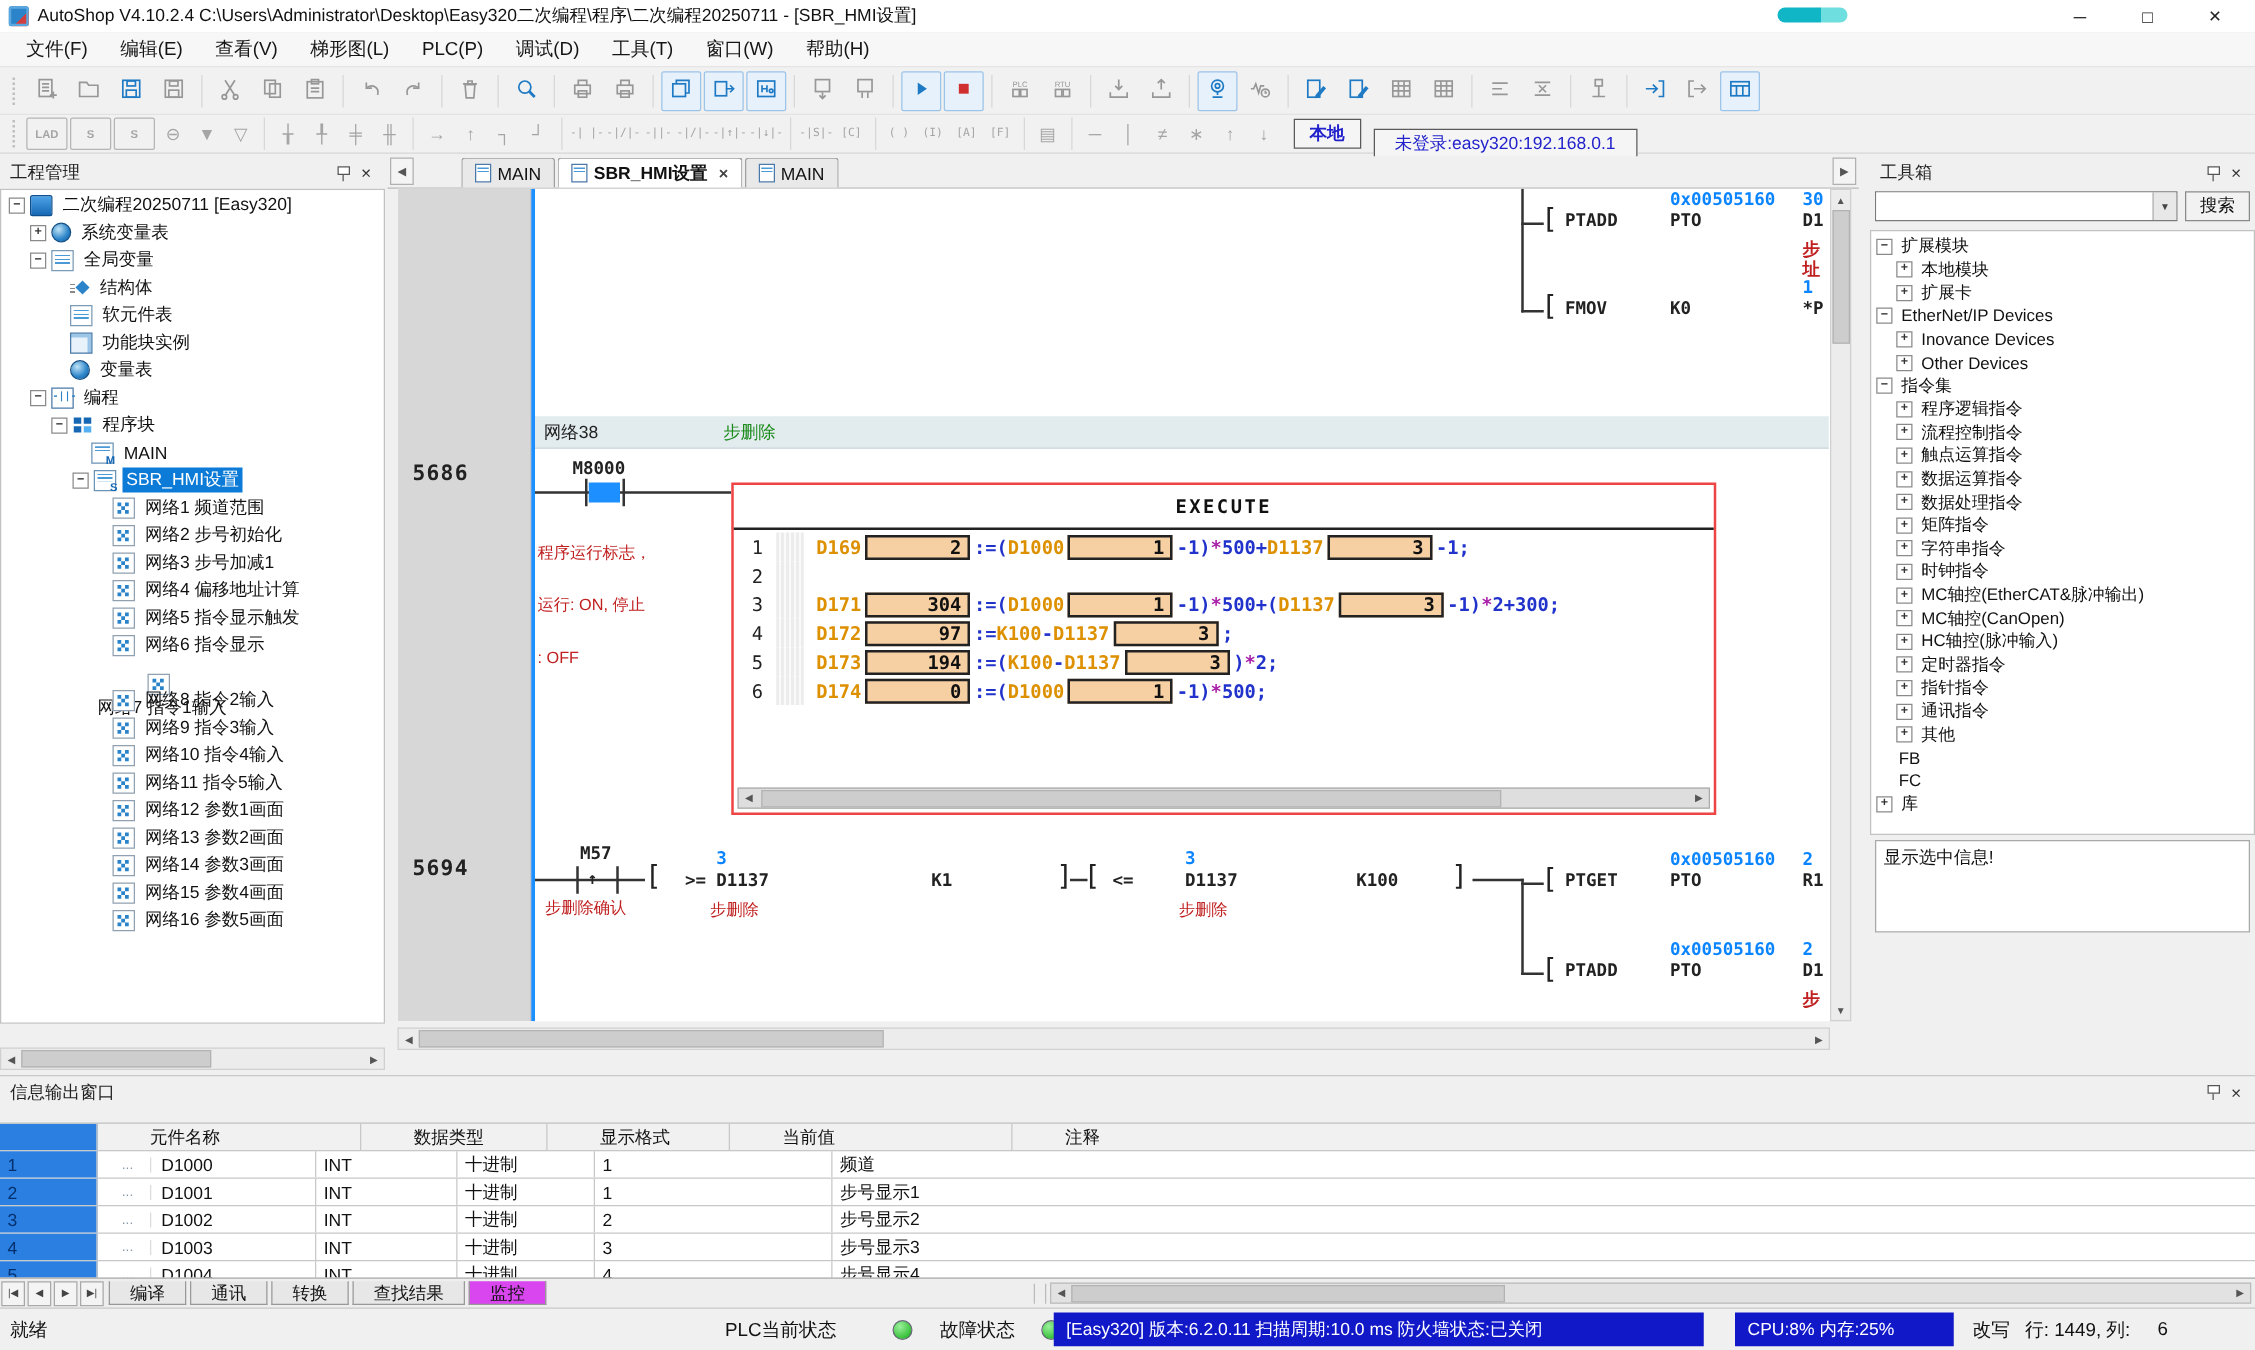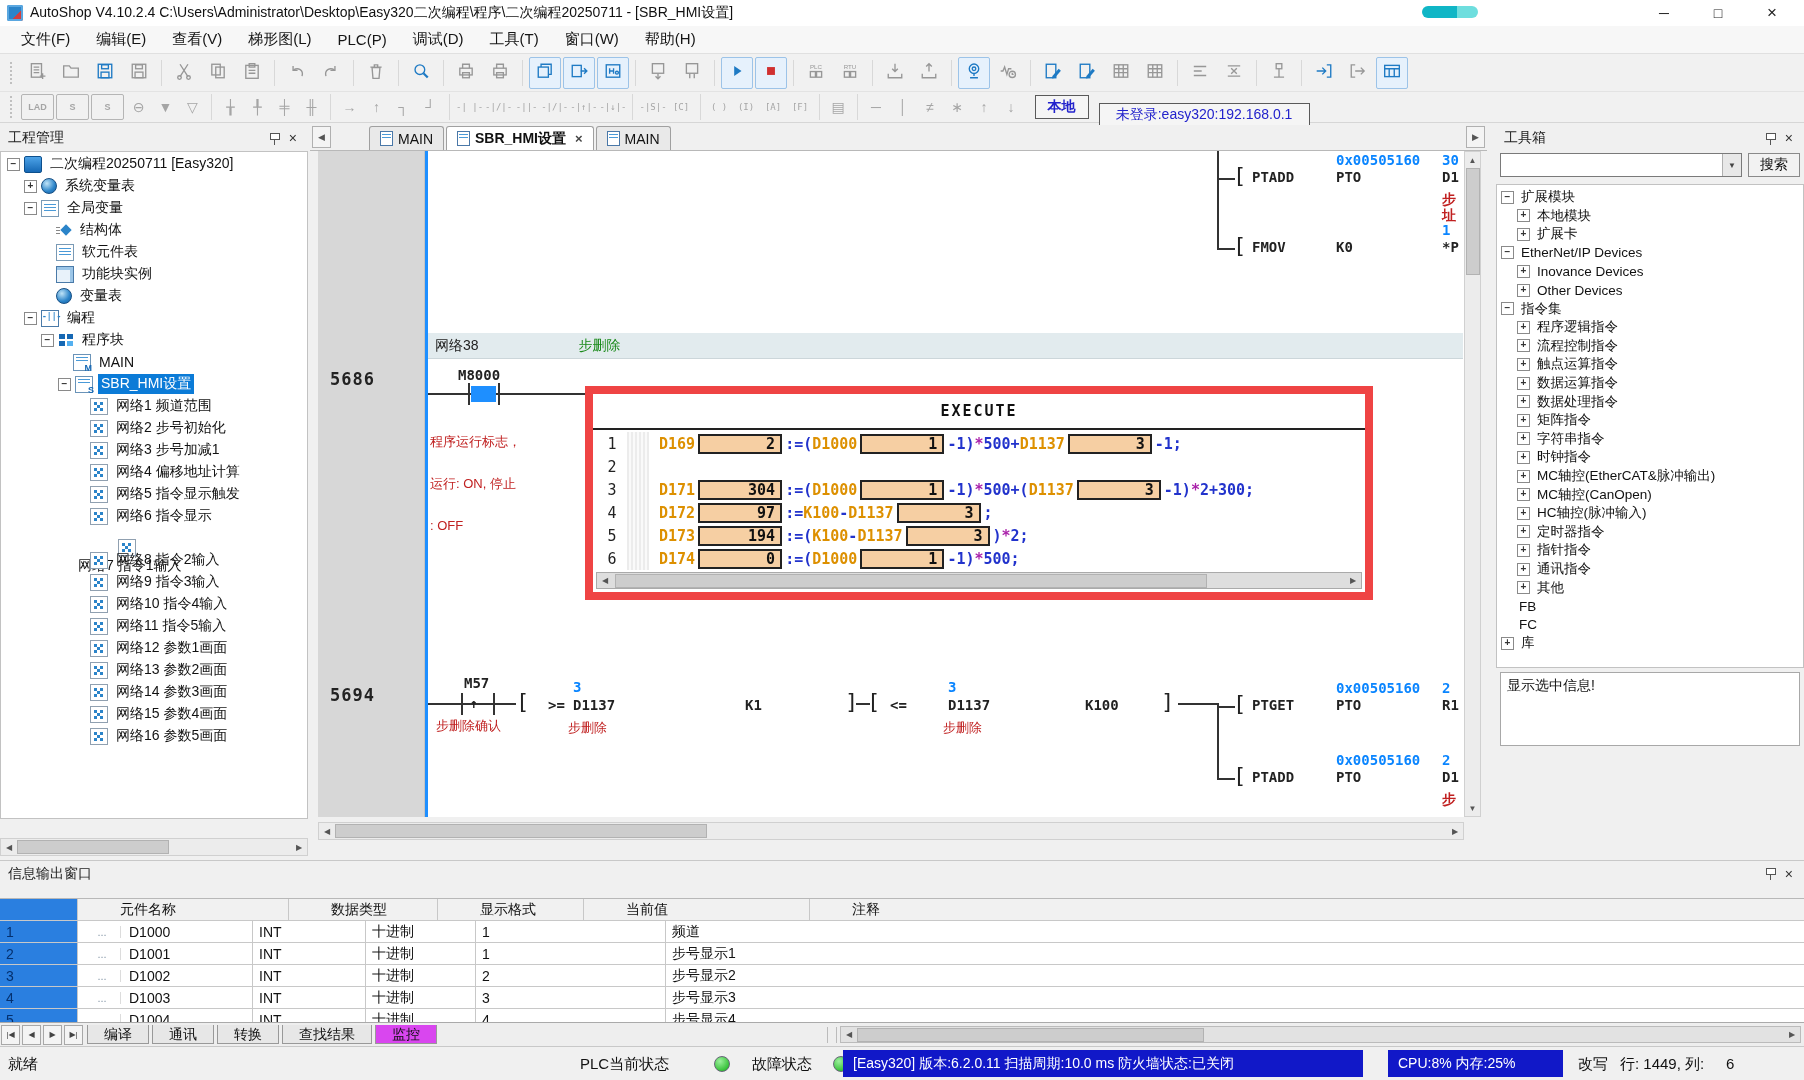--- a/index.html
+++ b/index.html
@@ -95,21 +95,21 @@
   .csq{position:absolute;width:25px;height:16px;background:#1e8fff;}
   .lmono{position:absolute;font:bold 14px "DejaVu Sans Mono",monospace;color:#222;white-space:pre;}
   .mval{color:#0a85ff;}
   .lbr{position:absolute;font:22px "DejaVu Sans Mono",monospace;color:#222;}
   .lred{position:absolute;font:13px "Liberation Sans",sans-serif;color:#c02020;line-height:14px;white-space:pre;}
   .lnote{position:absolute;font:bold 14px "Liberation Sans",sans-serif;color:#c02020;width:16px;line-height:16px;word-break:break-all;}
   .nethdr{position:absolute;left:110px;top:182px;width:1035px;height:26px;background:#e2ebee;border-bottom:1px solid #ccd6da;display:flex;align-items:center;box-sizing:border-box;}
   .netid{margin-left:7px;font-size:14px;color:#222;}
   .netcmt{margin-left:100px;font-size:14px;color:#1a8a1a;}
   
-  .xblk{position:absolute;left:267px;top:235px;width:788px;height:214px;border:8px solid #ef4444;background:#fff;box-sizing:border-box;}
+  .xblk{position:absolute;left:267px;top:235px;width:788px;height:266px;border:2px solid #ef4444;background:#fff;box-sizing:border-box;}
   .xtitle{height:34px;border-bottom:2px solid #222;display:flex;align-items:center;justify-content:center;font:bold 15px "DejaVu Sans Mono",monospace;letter-spacing:2px;color:#111;}
   #xlines{position:absolute;left:4px;top:38px;right:4px;}
   .xrow{display:flex;align-items:center;height:23px;font:bold 15px "DejaVu Sans Mono",monospace;}
   .xno{width:30px;text-align:center;color:#222;font-weight:normal;flex:none;}
   .xgut{width:22px;align-self:stretch;background:repeating-linear-gradient(90deg,#ececec 0 2px,#fafafa 2px 4px);flex:none;}
   .xcode{white-space:nowrap;padding-left:10px;}
   .cd{color:#dd9000;} .co{color:#2233cc;} .cs{color:#aa22aa;}
   .vbox{display:inline-block;min-width:84px;border:2px solid #222;background:#f6cfa3;color:#111;text-align:right;
         padding:0 5px;margin:0 3px;font:bold 15px "DejaVu Sans Mono",monospace;line-height:16px;box-sizing:border-box;}
   .xsb{position:absolute;left:3px;right:3px;bottom:3px;height:17px;background:#dedede;border:1px solid #aaa;display:flex;align-items:center;box-sizing:border-box;}

